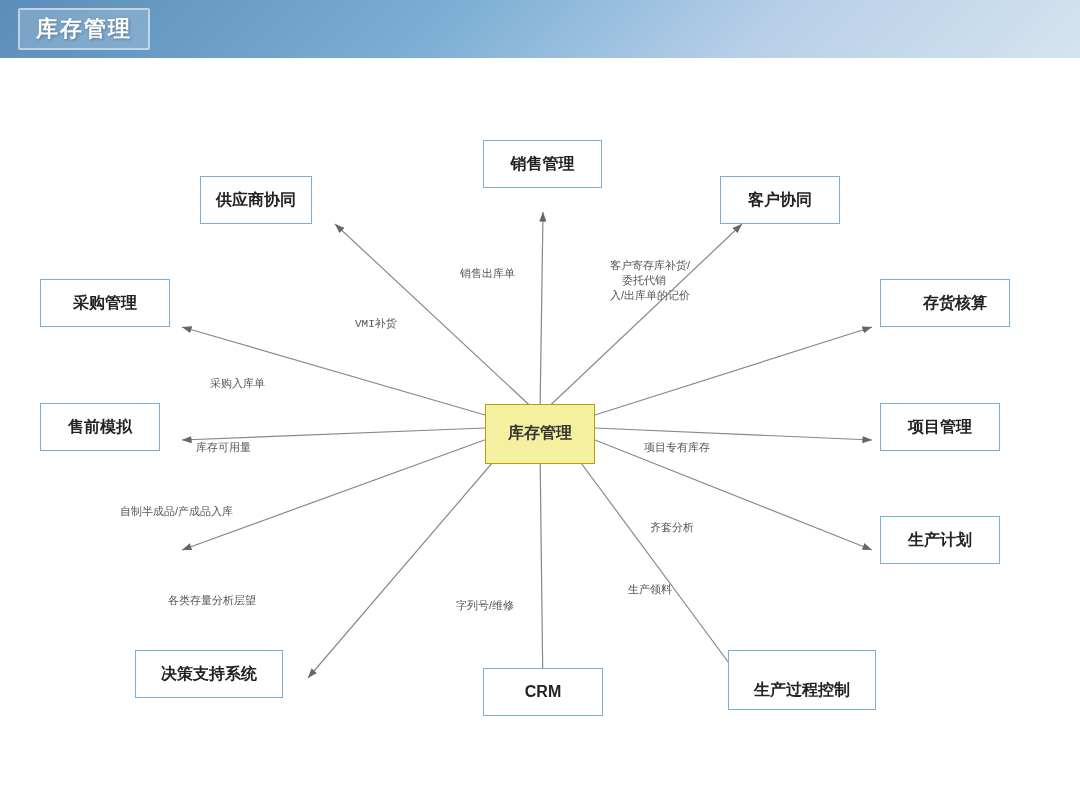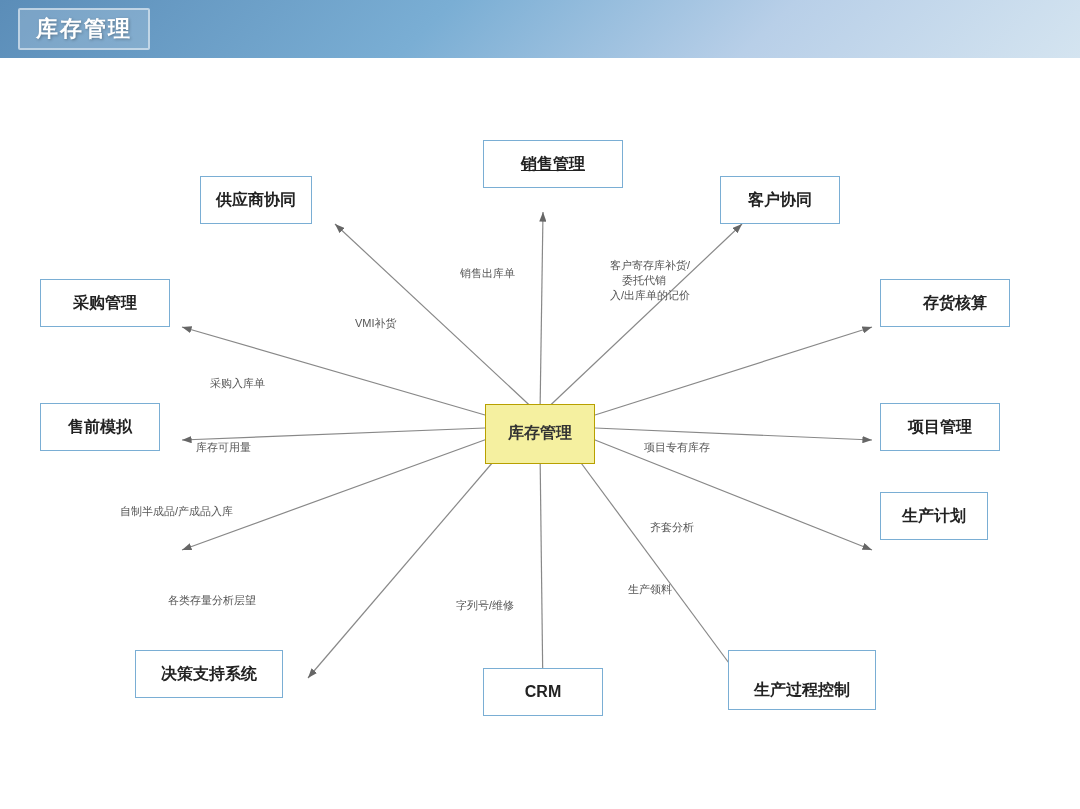--- a/index.html
+++ b/index.html
@@ -152,21 +152,21 @@
 
       <line x1="540" y1="390" x2="543" y2="638" stroke="#888" stroke-width="1.2" marker-end="url(#arrowhead-in)"></line>
 
       <line x1="570" y1="390" x2="740" y2="620" stroke="#888" stroke-width="1.2" marker-end="url(#arrowhead-in)"></line>
     </svg>
 
     <div id="node-supply" class="node-box" style="left:200px;top:118px;width:112px;height:48px;">
       <span>供应商协同</span>
     </div>
 
-    <div id="node-sales_mgmt" class="node-box" style="left:483px;top:82px;width:140px;height:48px;text-decoration:underline;">
+    <div id="node-sales_mgmt" class="node-box" style="left:483px;top:82px;width:119px;height:48px;">
       <span>销售管理</span>
     </div>
 
     <div id="node-customer" class="node-box" style="left:720px;top:118px;width:120px;height:48px;">
       <span>客户协同</span>
     </div>
 
     <div id="node-purchase" class="node-box" style="left:40px;top:221px;width:130px;height:48px;">
       <span>采购管理</span>
     </div>
@@ -177,41 +177,41 @@
 
     <div id="node-presale" class="node-box" style="left:40px;top:345px;width:120px;height:48px;">
       <span>售前模拟</span>
     </div>
 
     <div id="node-project" class="node-box" style="left:880px;top:345px;width:120px;height:48px;">
       <span>项目管理</span>
     </div>
 
 
-    <div id="node-production_plan" class="node-box" style="left:880px;top:434px;width:108px;height:48px;">
+    <div id="node-production_plan" class="node-box" style="left:880px;top:458px;width:120px;height:48px;">
       <span>生产计划</span>
     </div>
 
     <div id="node-decision" class="node-box" style="left:135px;top:592px;width:148px;height:48px;">
       <span>决策支持系统</span>
     </div>
 
     <div id="node-crm" class="node-box" style="left:483px;top:610px;width:120px;height:48px;">
       <span>CRM</span>
     </div>
 
     <div id="node-production_ctrl" class="node-box" style="left:728px;top:592px;width:148px;height:60px;align-items:flex-end;">
       <span>生产过程控制</span>
     </div>
 
     <div class="center-box">
       <span>库存管理</span>
     </div>
 
-    <div class="line-label" style="left:355px;top:258px;">VMI补货</div>
+    <div class="line-label" style="left:355px;top:258px;font-family:Liberation Mono, monospace;">VMI补货</div>
     <div class="line-label" style="left:460px;top:208px;">销售出库单</div>
     <div class="line-label" style="left:610px;top:200px;">客户寄存库补货/</div>
     <div class="line-label" style="left:622px;top:215px;">委托代销</div>
     <div class="line-label" style="left:610px;top:230px;">入/出库单的记价</div>
     <div class="line-label" style="left:210px;top:318px;">采购入库单</div>
     <div class="line-label" style="left:196px;top:382px;">库存可用量</div>
     <div class="line-label" style="left:644px;top:382px;">项目专有库存</div>
     <div class="line-label" style="left:120px;top:446px;">自制半成品/产成品入库</div>
     <div class="line-label" style="left:650px;top:462px;">齐套分析</div>
     <div class="line-label" style="left:168px;top:535px;">各类存量分析层望</div>

